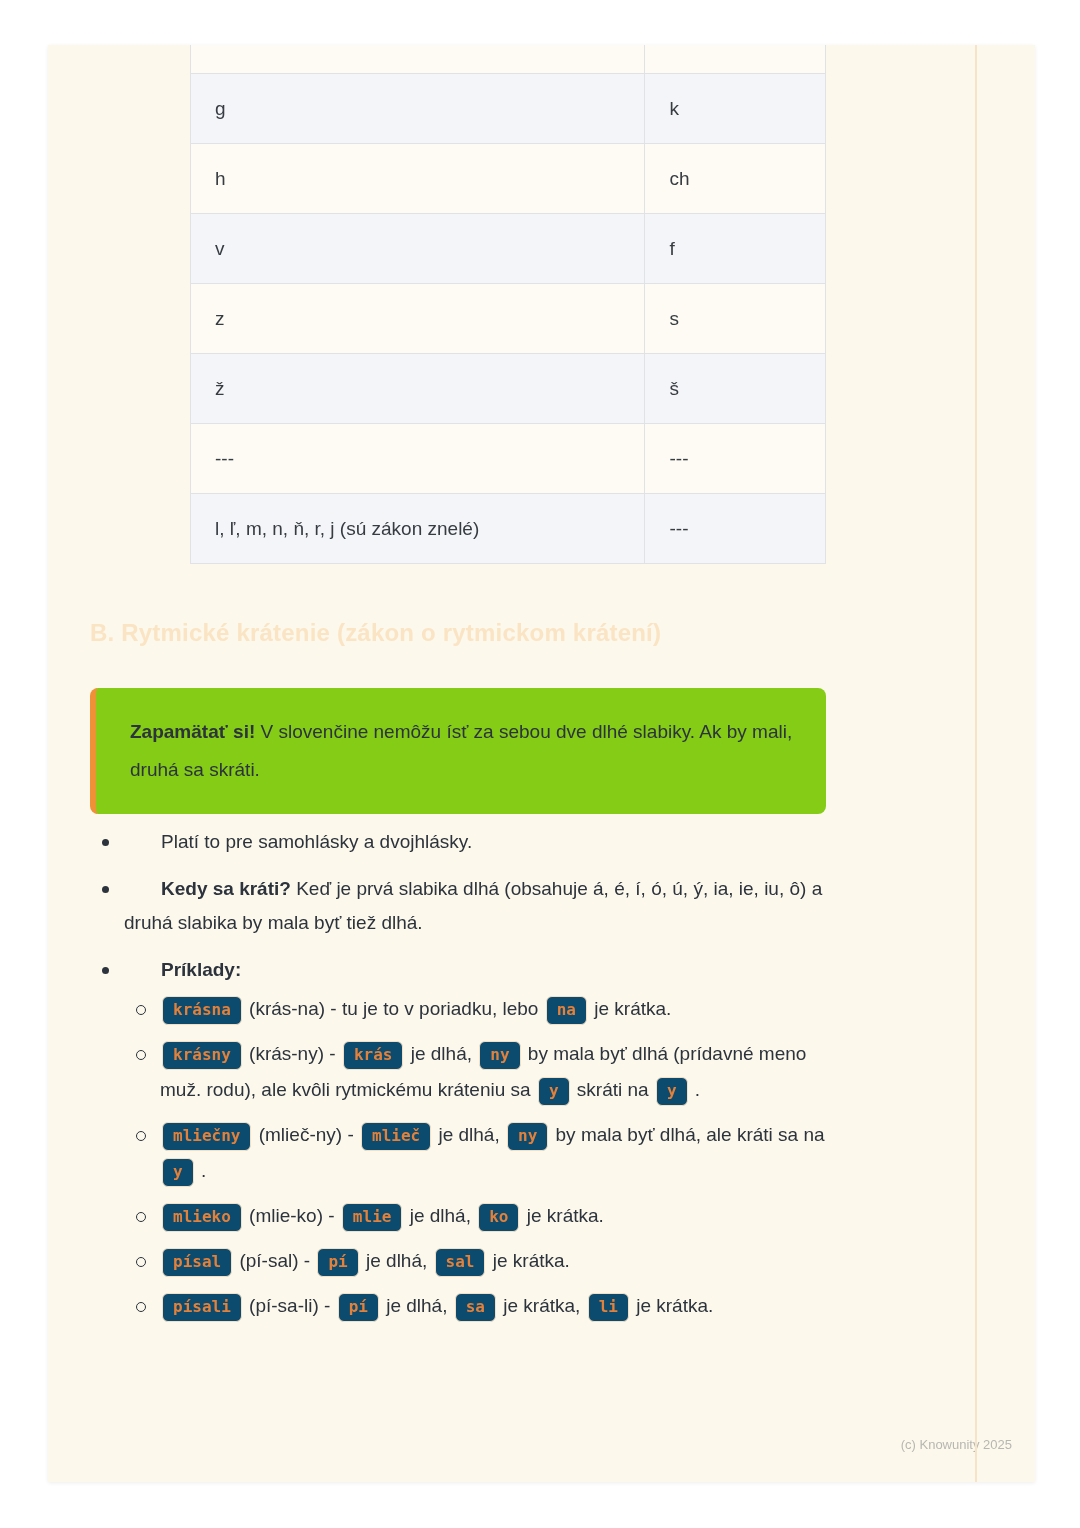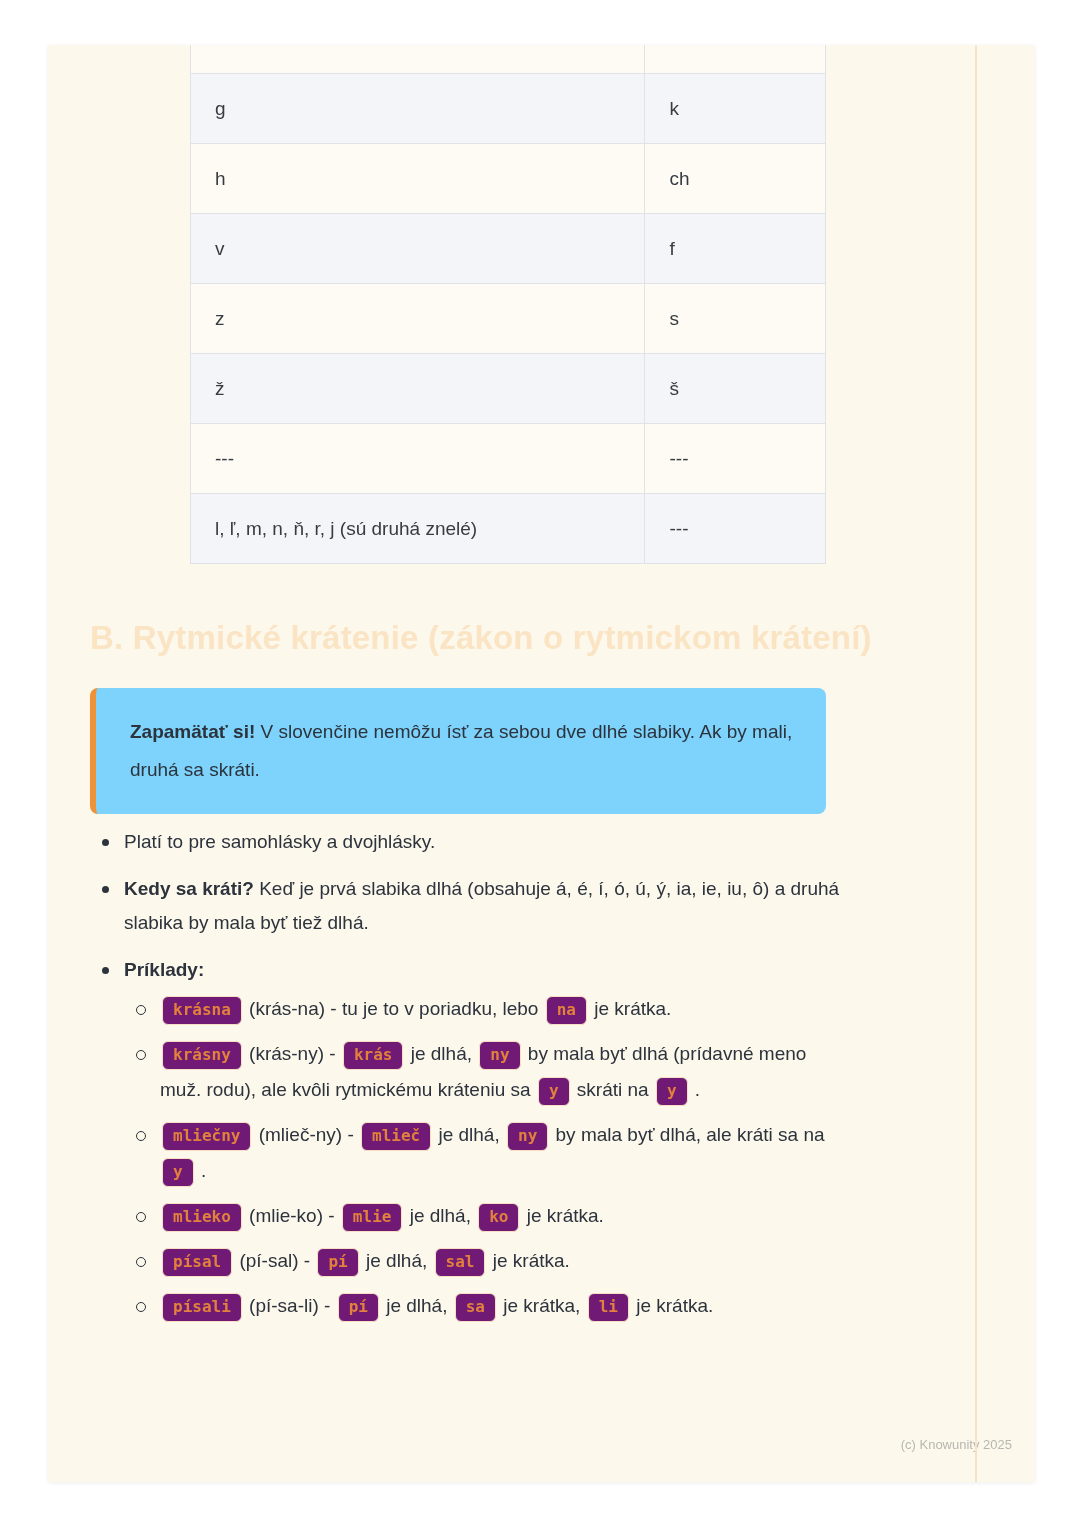--- a/index.html
+++ b/index.html
@@ -26,58 +26,58 @@
   .vcell {
     display:flex; align-items:center; padding:0 24px;
     font-size:19px; color:#373c43;
   }
   .vcell.left  { width:456px; border-right:1px solid #e1e2e6; }
   .vcell.right { width:180px; }
   .page-clip { position:absolute; inset:0; overflow:hidden; }
   
   .sec-heading {
     position:absolute; left:42px; top:574px; width:900px;
-    font-size:33px; font-weight:bold; color:#fae4c4; letter-spacing:.2px;
+    font-size:24px; font-weight:bold; color:#fae4c4; letter-spacing:.2px;
   }
   
   .callout {
     position:absolute; left:42px; top:643px; width:736px; min-height:110px;
-    background:#7dd3fc; border-left:6px solid #ef9137; border-radius:8px;
+    background:#84cc16; border-left:6px solid #ef9137; border-radius:8px;
     padding:25px 30px 25px 34px;
     font-size:19px; line-height:38px; color:#2c333c;
   }
   .callout b { font-weight:bold; }
   
   .bullets {
     position:absolute; left:52px; top:780px; width:744px;
     list-style:none;
     font-size:19px; line-height:34px; color:#2c333c;
   }
   .bullets > li { position:relative; padding-left:24px; margin-bottom:13px; }
   .bullets > li::before {
     content:""; position:absolute; left:2px; top:14px;
     width:7px; height:7px; border-radius:50%; background:#2c333c;
   }
-  .bullets b { font-weight:bold; }
+  .bullets b { font-weight:bold;margin-left:37px; }
   
   .examples { list-style:none; margin-top:4px; }
   .examples > li {
     position:relative; padding-left:36px; margin-bottom:9px;
     font-size:19px; line-height:36px; color:#2c333c;
   }
   .examples > li::before {
     content:""; position:absolute; left:12px; top:14px;
     width:8px; height:8px; border-radius:50%;
     border:1.6px solid #2c333c; background:transparent;
   }
   .chip {
     display:inline-block;
     font-family:"DejaVu Sans Mono", monospace;
     font-size:16px; font-weight:bold; color:#e2813b;
-    background:#701a75; border:1px solid #f6dfc2; border-radius:6px;
+    background:#0c4a6e; border:1px solid #f6dfc2; border-radius:6px;
     padding:1px 10px 2px 10px; margin:0 2px; line-height:24px;
     vertical-align:baseline;
   }
   
   .footer {
     position:absolute; right:23px; top:1392px;
     font-size:13px; color:#b7b7b2;
   }
 </style>
 </head>
@@ -109,21 +109,21 @@
       </div>
       <div class="vrow">
         <div class="vcell left">ž</div>
         <div class="vcell right">š</div>
       </div>
       <div class="vrow">
         <div class="vcell left">---</div>
         <div class="vcell right">---</div>
       </div>
       <div class="vrow">
-        <div class="vcell left">l, ľ, m, n, ň, r, j (sú druhá znelé)</div>
+        <div class="vcell left">l, ľ, m, n, ň, r, j (sú zákon znelé)</div>
         <div class="vcell right">---</div>
       </div>
     </div>
 
     <h2 class="sec-heading">B. Rytmické krátenie (zákon o rytmickom krátení)</h2>
 
     <div class="callout">
       <b>Zapamätať si!</b><span> V slovenčine nemôžu ísť za sebou dve dlhé slabiky. Ak by mali, druhá sa skráti.</span>
     </div>
 

